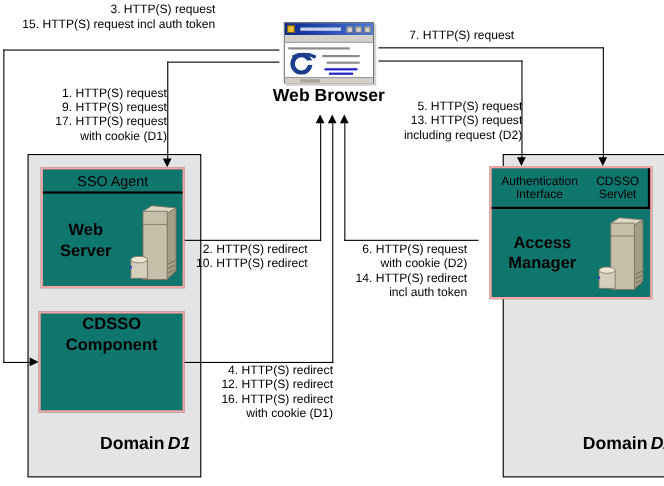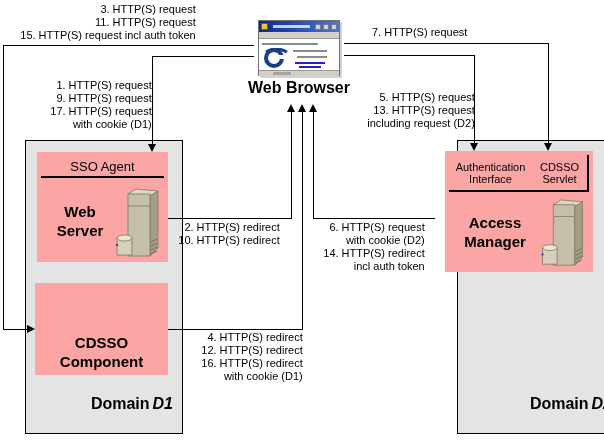--- a/index.html
+++ b/index.html
@@ -5,21 +5,21 @@
   html,body{margin:0;padding:0;background:#fff;}
   #canvas{position:relative;width:604px;height:442px;background:#fff;
           font-family:"Liberation Sans",sans-serif;color:#000;overflow:hidden;}
 
   
   .domain-box{position:absolute;background:#e4e4e4;border:1px solid #000;z-index:1;}
   .domain-label{position:absolute;right:9px;bottom:20px;font-size:16px;font-weight:bold;z-index:3;text-align:center;}
   .domain-label .dom-id{font-style:italic;padding-left:3px;}
 
   
-  .inner-box{position:absolute;background:#fca5a5;border:4px solid #fca5a5;z-index:2;box-sizing:border-box;}
+  .inner-box{position:absolute;background:#0f766e;border:2px solid #fca5a5;z-index:2;box-sizing:border-box;}
   .box-header{border-bottom:2px solid #000;display:flex;align-items:center;justify-content:center;
               text-align:center;font-size:13px;}
   .split-header{display:flex;border-bottom:2px solid #000;}
   .split-header .cell{display:flex;align-items:center;justify-content:center;text-align:center;
                       font-size:11px;line-height:12px;padding:2px 1px;box-sizing:border-box;}
   .split-header .cell.left{border-right:2px solid #000;}
   .box-body{position:relative;display:flex;align-items:center;}
   .node-title{font-weight:bold;font-size:15px;line-height:19px;text-align:center;}
 
   
@@ -84,21 +84,21 @@
           <line x1="35" y1="64" x2="41" y2="61"></line>
             <line x1="35" y1="68" x2="41" y2="65"></line>
         </g>
         <rect x="1" y="52" width="15" height="17" fill="#d6cfbb" stroke="#7d7663" stroke-width="0.8"></rect>
         <ellipse cx="8.5" cy="52" rx="7.5" ry="3" fill="#ece6d3" stroke="#7d7663" stroke-width="0.8"></ellipse>
         <rect x="0" y="58" width="2" height="2" fill="#2244cc"></rect>
       </svg>
     </div>
   </div>
 
-  <div class="inner-box" style="left:35px;top:283px;width:133px;height:92px;display:flex;align-items:flex-end;justify-content:center;">
+  <div class="inner-box" style="left:35px;top:283px;width:133px;height:92px;display:flex;align-items:flex-start;justify-content:center;">
     <div class="node-title" style="width:112px;">CDSSO Component</div>
   </div>
 
   <div class="domain-box" style="left:434px;top:140px;width:163px;height:292px;margin-left:23px;">
     <div class="domain-label">
       <span>Domain</span><span class="dom-id">D2</span>
     </div>
   </div>
 
   <div class="inner-box" style="left:445px;top:151px;width:148px;height:121px;">
@@ -177,21 +177,20 @@
   <div class="hl" style="left:168px;top:329px;width:135px;"></div>
   <div class="vl" style="left:302px;top:112px;height:218px;"></div>
   <div class="arrow up" style="left:298px;top:104px;"></div>
 
   <div class="hl" style="left:313px;top:218px;width:122px;"></div>
   <div class="vl" style="left:313px;top:112px;height:107px;"></div>
   <div class="arrow up" style="left:309px;top:104px;"></div>
 
   <div class="flow-label centered" style="left:108px;top:3px;">
     <span>3. HTTP(S) request</span>
-    <span>11. HTTP(S) request</span>
     <span>15. HTTP(S) request incl auth token</span>
   </div>
 
   <div class="flow-label centered" style="left:101px;top:79px;">
     <span>1. HTTP(S) request</span>
     <span>9. HTTP(S) request</span>
     <span>17. HTTP(S) request</span>
     <span>with cookie (D1)</span>
   </div>
 

